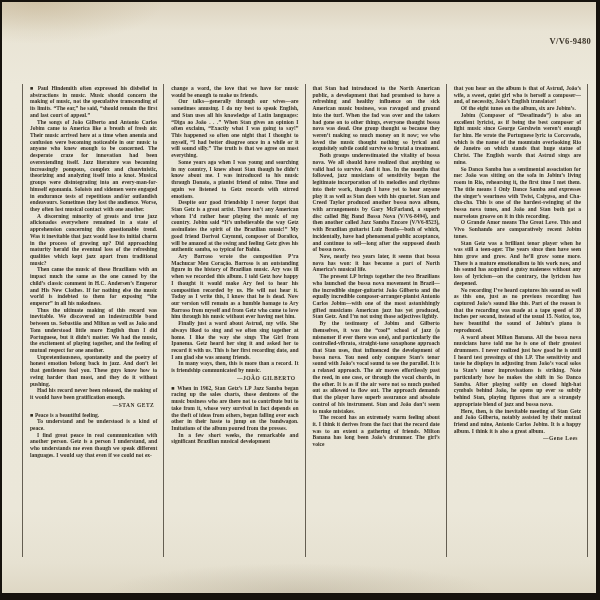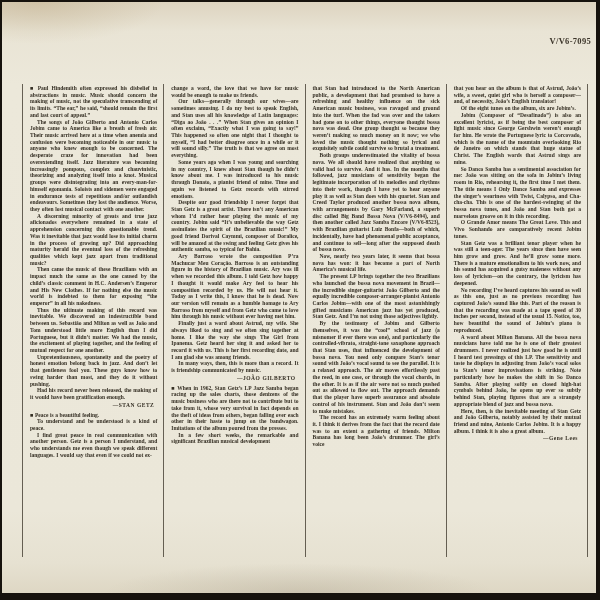--- a/index.html
+++ b/index.html
@@ -42,21 +42,21 @@
   .para.cont{text-indent:0;}
   .para.signature{
     text-align:right;padding-right:3px;letter-spacing:.5px;margin:1px 0 2px;
   }
 </style>
 </head>
 <body>
 
 <div class="cover">
   <div class="panel">
-    <div class="catalog">V/V6-7095</div>
+    <div class="catalog">V/V6-9480</div>
     <div class="notes">
       <div class="col">
           <p class="para lead">■ Paul Hindemith often expressed his disbelief in abstractions in music. Music should concern the making of music, not the speculative transcending of its limits. “The ear,” he said, “should remain the first and last court of appeal.”</p>
           <p class="para body">The songs of João Gilberto and Antonio Carlos Jobim came to America like a breath of fresh air. Their music arrived here at a time when anemia and confusion were becoming noticeable in our music to anyone who knew enough to be concerned. The desperate craze for innovation had been overextending itself. Jazz literature was becoming increasingly pompous, complex and chauvinistic, theorizing and analyzing itself into a knot. Musical groups were disintegrating into an every-man-for-himself egomania. Soloists and sidemen were engaged in endurance tests of repetitious and/or outlandish endeavours. Sometimes they lost the audience. Worse, they often lost musical contact with one another.</p>
           <p class="para body">A discerning minority of greats and true jazz aficionados everywhere remained in a state of apprehension concerning this questionable trend. Was it inevitable that jazz would lose its initial charm in the process of growing up? Did approaching maturity herald the eventual loss of the refreshing qualities which kept jazz apart from traditional music?</p>
           <p class="para body">Then came the music of these Brazilians with an impact much the same as the one caused by the child’s classic comment in H.C. Andersen’s Emperor and His New Clothes. If for nothing else the music world is indebted to them for exposing “the emperor” in all his nakedness.</p>
           <p class="para body">Thus the ultimate making of this record was inevitable. We discovered an indestructible bond between us. Sebastião and Milton as well as João and Tom understood little more English than I did Portuguese, but it didn’t matter. We had the music, the excitement of playing together, and the feeling of mutual respect for one another.</p>
           <p class="para body">Unpretentiousness, spontaneity and the poetry of honest emotion belong back in jazz. And don’t let that gentleness fool you. These guys know how to swing harder than most, and they do it without pushing.</p>
           <p class="para body">Had his record never been released, the making of it would have been gratification enough.</p>
           <p class="para signature">—STAN GETZ</p>

